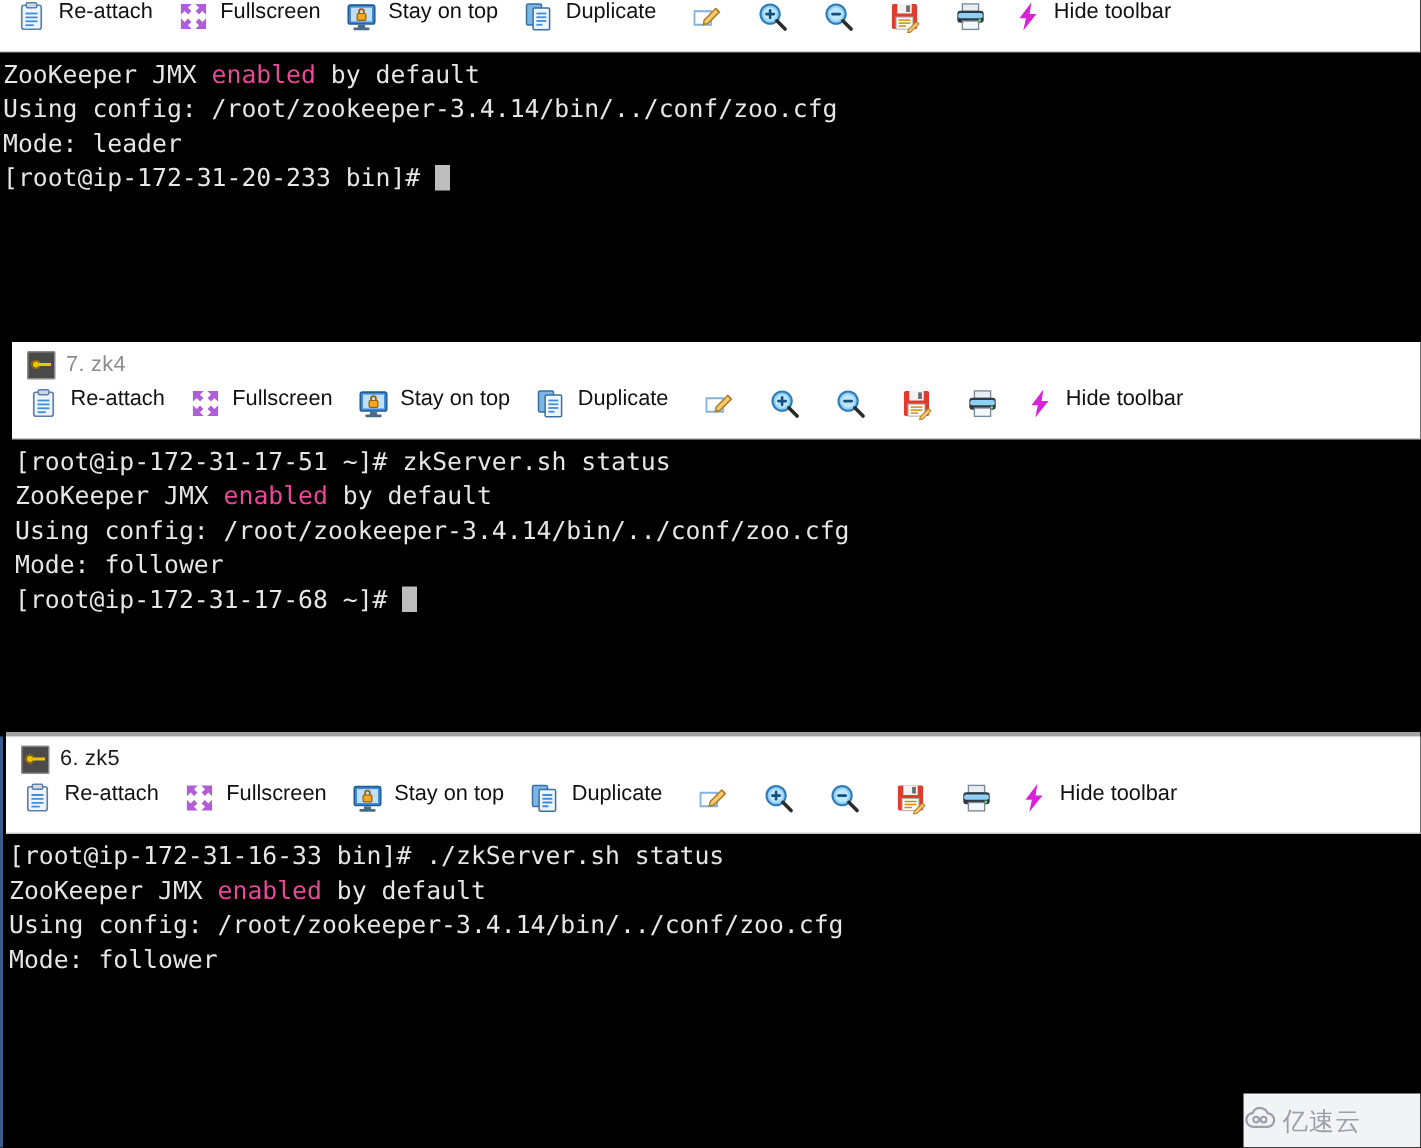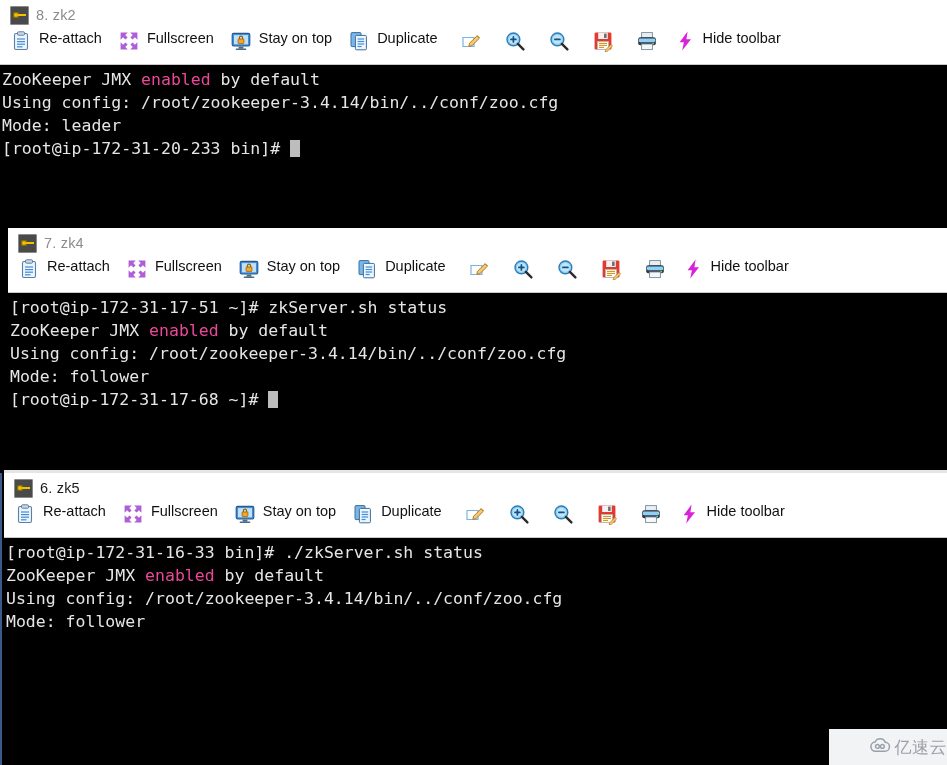--- a/index.html
+++ b/index.html
@@ -94,53 +94,49 @@
   #win-zk2{left:0;top:0;width:947px;height:228px;}
   #win-zk2 .chrome{width:947px;}
   #win-zk2 .toolbar{width:947px;}
   #win-zk2 .term{height:150px;width:947px;}
 
   #win-zk4{left:8px;top:228px;width:939px;height:244px;}
   #win-zk4 .chrome{width:939px;}
   #win-zk4 .toolbar{width:939px;}
   #win-zk4 .term{height:155px;width:939px;}
 
-  #win-zk5{left:4px;top:470px;width:943px;height:230px;border-top:3px solid #e5e5e5;box-sizing:border-box;}
+  #win-zk5{left:4px;top:488px;width:943px;height:230px;border-top:3px solid #a3a3a3;box-sizing:border-box;}
   #win-zk5 .chrome{width:943px;}
   #win-zk5 .toolbar{width:943px;}
   #win-zk5 .term{height:145px;width:943px;}
   #win-zk5 .sideline{
     position:absolute;left:-4px;top:0;width:2px;height:295px;background:#3a5a8c;
   }
 
   
   .watermark{
     position:absolute;right:0;bottom:0;
     width:118px;height:36px;
     background:#f2f3f5;
-    display:flex;align-items:center;justify-content:flex-end;
+    display:flex;align-items:center;justify-content:flex-start;
     gap:4px;
   }
   .wm-text{
     font-size:17px;color:#9aa0ab;
     font-family:"DejaVu Sans",sans-serif;
     letter-spacing:.5px;
   }
 </style>
 </head>
 <body>
 
 <div class="screen">
 
   <div class="console-window" id="win-zk2">
       <div class="chrome">
-        <div class="titlebar">
-          <span class="title-icon"></span>
-          <span class="title-text inactive">8. zk2</span>
-        </div>
         <div class="toolbar">
           <div class="tb-item">
             <span class="tb-icon">
               <svg viewBox="0 0 22 22">
                 <rect x="4.5" y="3.5" width="13" height="16" rx="1.5" fill="#eef4fb" stroke="#5b7fa6" stroke-width="1.1"></rect>
                 <rect x="7.5" y="1.8" width="7" height="3.4" rx="1" fill="#cfd8e0" stroke="#5b7fa6" stroke-width="1"></rect>
                 <g stroke="#3f8ddb" stroke-width="1.2">
                   <line x1="7" y1="9" x2="15" y2="9"></line>
                   <line x1="7" y1="11.6" x2="15" y2="11.6"></line>
                   <line x1="7" y1="14.2" x2="15" y2="14.2"></line>

